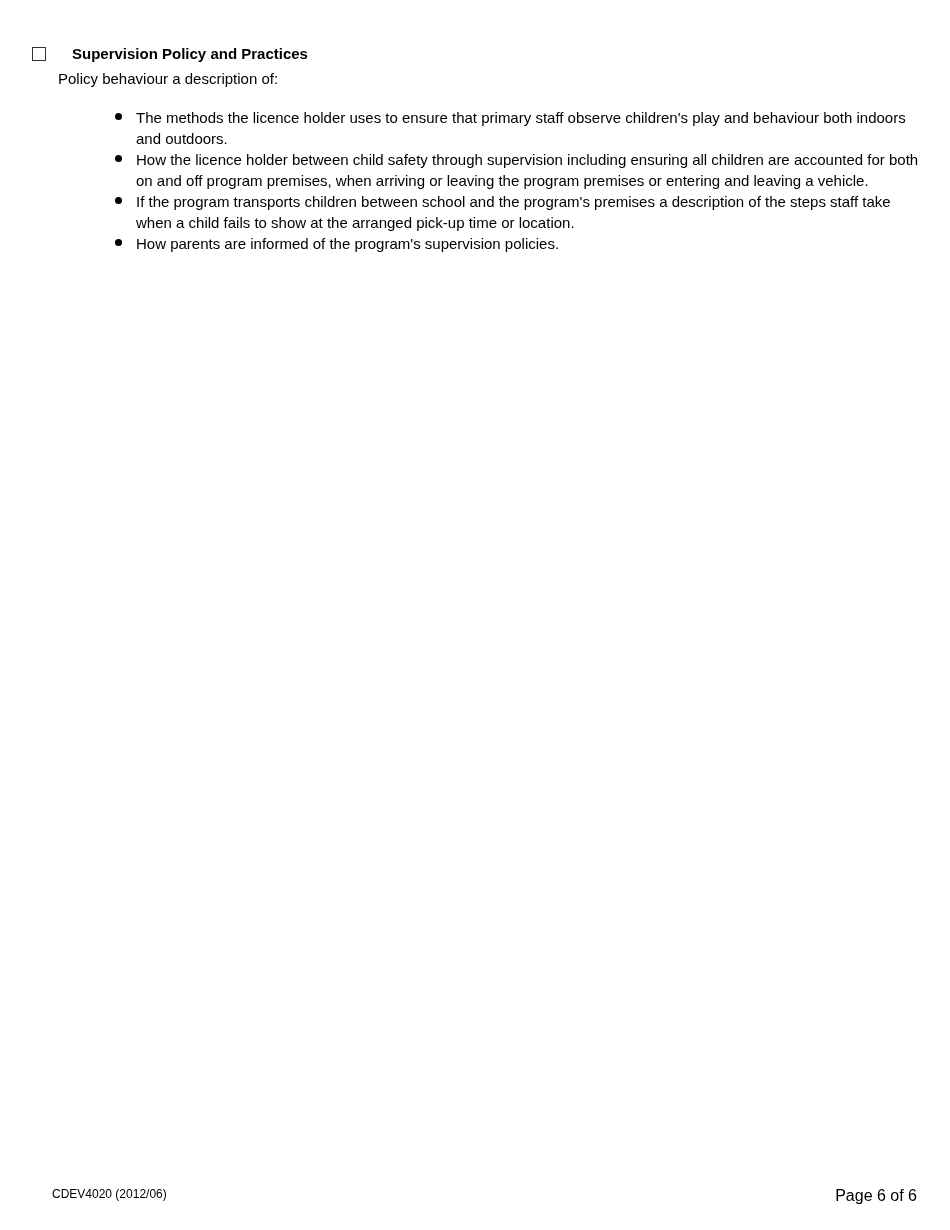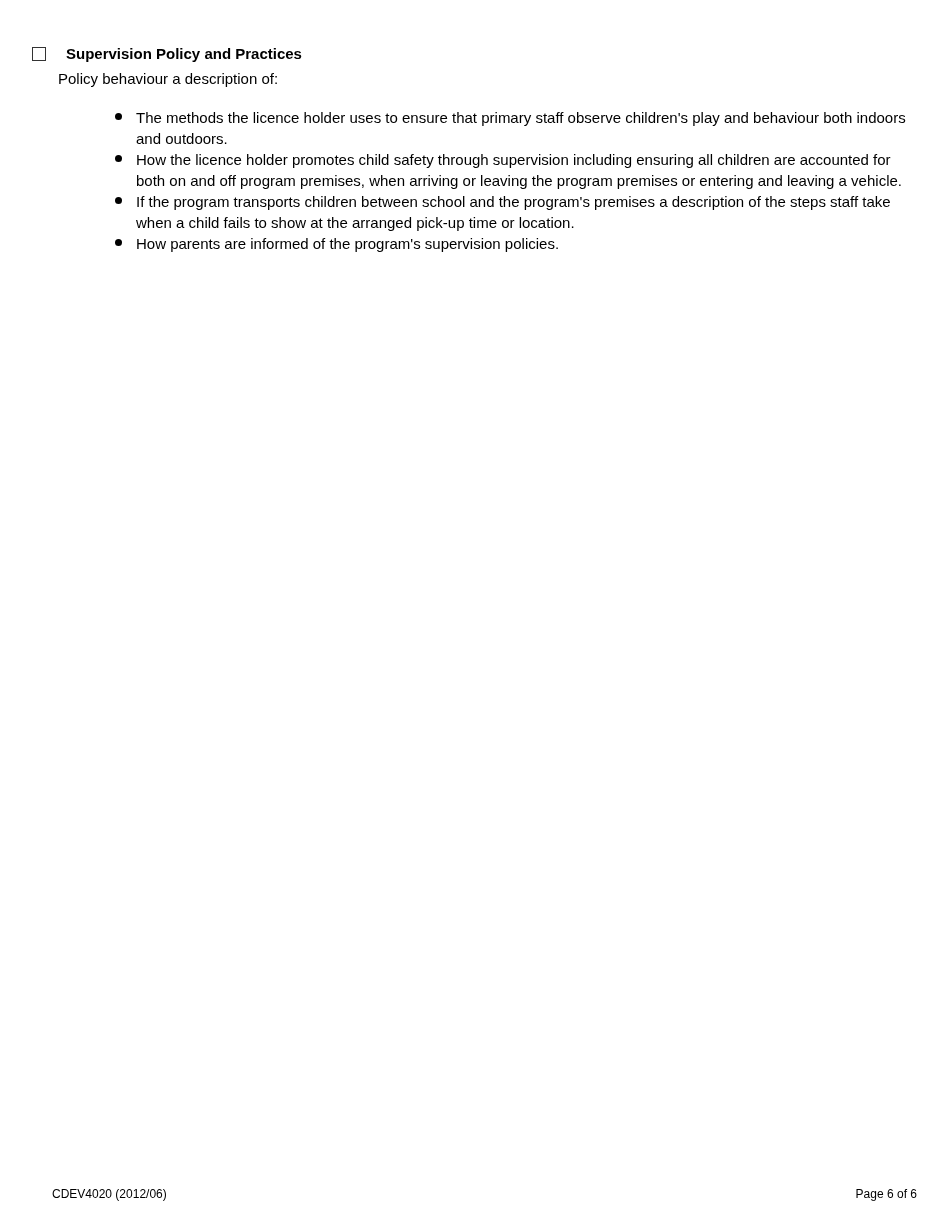--- a/index.html
+++ b/index.html
@@ -1,37 +1,37 @@
 <!DOCTYPE html>
 <html><head>
 <meta charset="utf-8">
 <style>
   html, body { margin:0; padding:0; background:#ffffff; }
   body { width:950px; height:1230px; position:relative; overflow:hidden;
          font-family:"Liberation Sans", sans-serif; color:#000; }
   .section-head { position:absolute; left:32px; top:45px; display:flex; align-items:center; }
   .checkbox { width:14px; height:14px; border:1px solid #333; box-sizing:border-box; background:#fff; cursor:pointer; }
-  .section-title { font-weight:bold; font-size:15px; margin-left:20px; }
+  .section-title { font-weight:bold; font-size:15px; margin-left:26px; }
   .intro { position:absolute; left:58px; top:70px; font-size:15px; }
   ul.bullets { position:absolute; left:112px; top:107px; width:810px; margin:0; padding:0; list-style:none; }
   ul.bullets li { position:relative; padding-left:24px; font-size:15px; line-height:21px; }
   ul.bullets li .dot { position:absolute; left:3px; top:6px; width:7px; height:7px; border-radius:50%; background:#000; }
   .footer-left { position:absolute; left:30px; top:1187px; font-size:12px;margin-left:22px; }
-  .footer-right { position:absolute; right:33px; top:1187px; font-size:12px;margin-left:40px; }
+  .footer-right { position:absolute; right:33px; top:1187px; font-size:16px;margin-left:40px; }
 </style>
 </head>
 <body>
 
 <div class="section-head">
   <div class="checkbox"></div>
   <span class="section-title">Supervision Policy and Practices</span>
 </div>
 <div class="intro">Policy behaviour a description of:</div>
 
 <ul class="bullets">
   <li><span class="dot"></span><span>The methods the licence holder uses to ensure that primary staff observe children's play and behaviour both indoors and outdoors.</span></li>
-  <li><span class="dot"></span><span>How the licence holder promotes child safety through supervision including ensuring all children are accounted for both on and off program premises, when arriving or leaving the program premises or entering and leaving a vehicle.</span></li>
+  <li><span class="dot"></span><span>How the licence holder between child safety through supervision including ensuring all children are accounted for both on and off program premises, when arriving or leaving the program premises or entering and leaving a vehicle.</span></li>
   <li><span class="dot"></span><span>If the program transports children between school and the program's premises a description of the steps staff take when a child fails to show at the arranged pick-up time or location.</span></li>
   <li><span class="dot"></span><span>How parents are informed of the program's supervision policies.</span></li>
 </ul>
 
 <div class="footer-left">CDEV4020 (2012/06)</div>
 <div class="footer-right">Page 6 of 6</div>
 
 </body></html>

